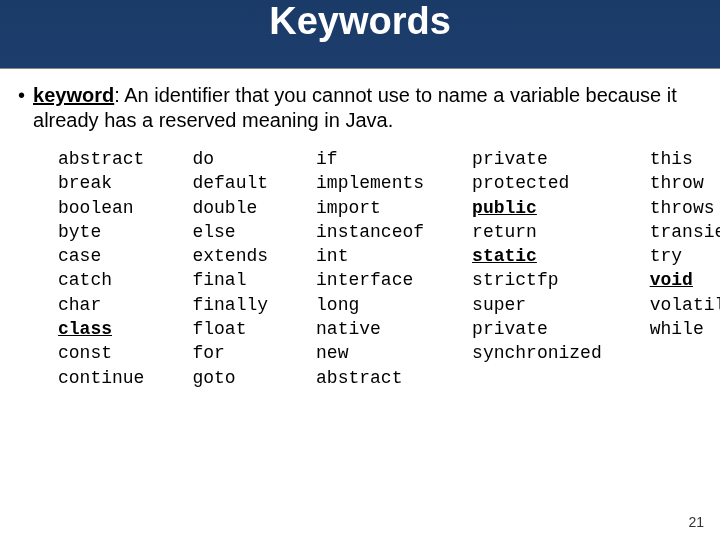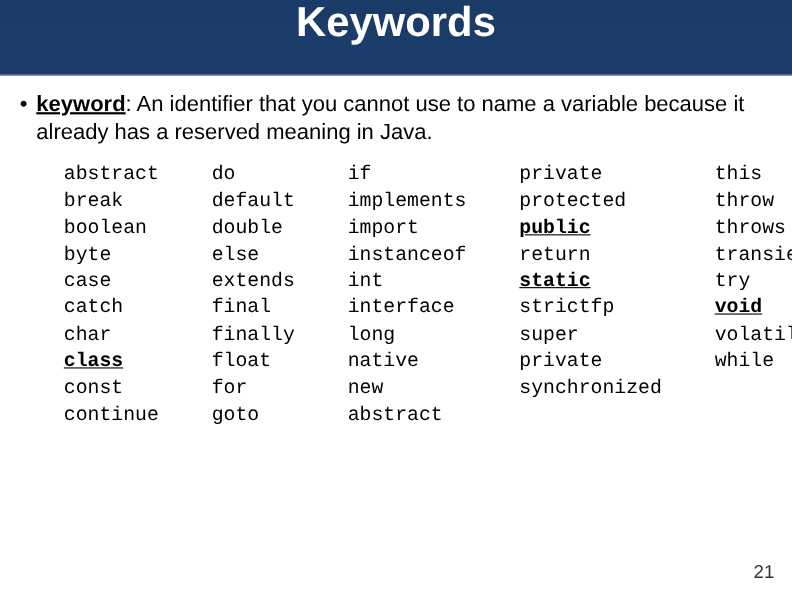--- a/index.html
+++ b/index.html
@@ -52,21 +52,21 @@
     font-size: 18px;
     line-height: 1.35;
     color: #000;
   }
   .kw-col { display: flex; flex-direction: column; }
   .kw-col span.bold { font-weight: bold; text-decoration: underline; }
   .page-num {
     position: absolute;
     bottom: 10px;
     right: 16px;
-    font-size: 17px;
+    font-size: 14px;
     color: #333;
   }
 </style>
 </head>
 <body>
 
 <div class="title-bar">
   <h1>Keywords</h1>
 </div>
 

